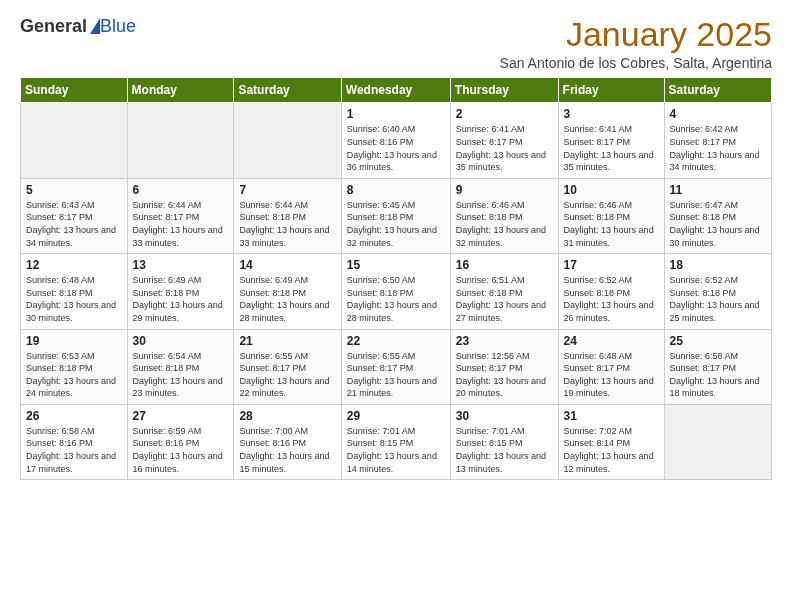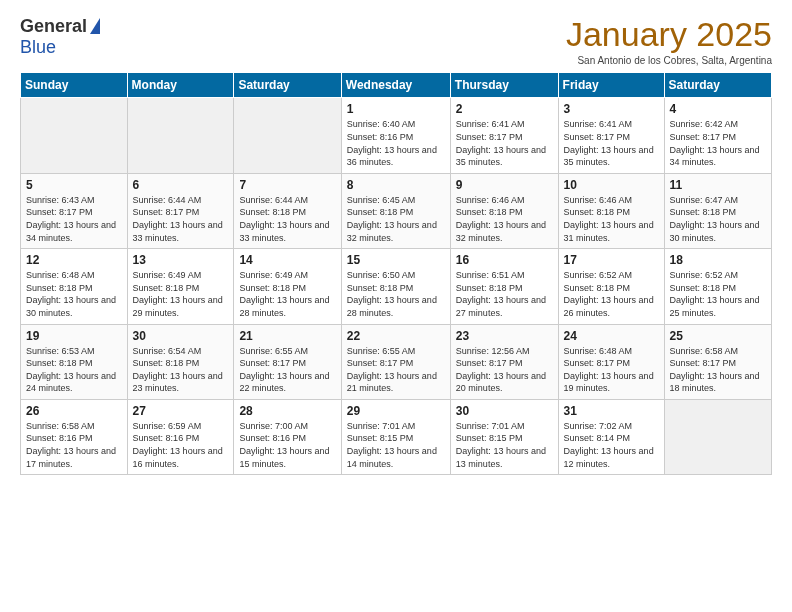--- a/index.html
+++ b/index.html
@@ -15,21 +15,20 @@
       padding: 16px 20px 10px 20px;
     }
     .header {
       display: flex;
       align-items: flex-start;
       justify-content: space-between;
       margin-bottom: 6px;
     }
     .logo {
       display: flex;
-      flex-direction: column;
       align-items: flex-start;
     }
     .logo-text {
       display: flex;
       align-items: center;
     }
     .logo-general {
       font-size: 18px;
       font-weight: bold;
       color: #333;
@@ -50,31 +49,31 @@
     .title-block {
       text-align: right;
     }
     .month-title {
       font-size: 34px;
       font-weight: normal;
       color: #a16207;
       line-height: 1.1;
     }
     .location {
-      font-size: 10px;
+      font-size: 14px;
       color: #444;
       margin-top: 2px;
     }
     .calendar {
       width: 100%;
       border-collapse: collapse;
       margin-top: 4px;
     }
     .calendar th {
-      background: #0369a1;
+      background: #4d7c0f;
       color: #fff;
       font-size: 12px;
       font-weight: bold;
       padding: 5px 4px;
       text-align: left;
       border: 1px solid #fff;
       margin-top: 14px;
     }
     .calendar td {
       border: 1px solid #ccc;

